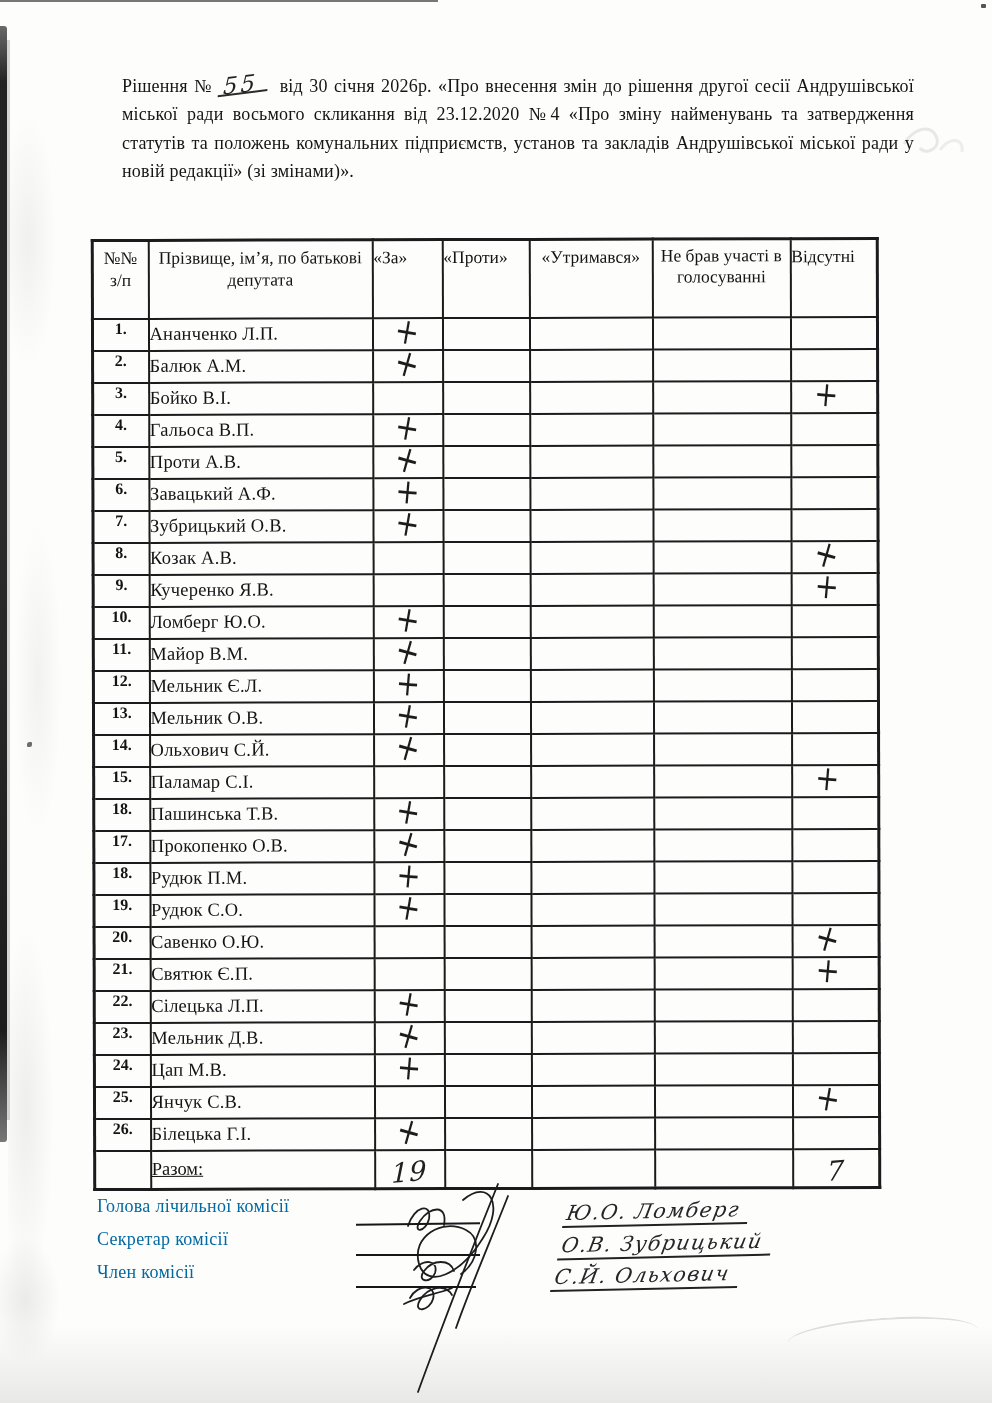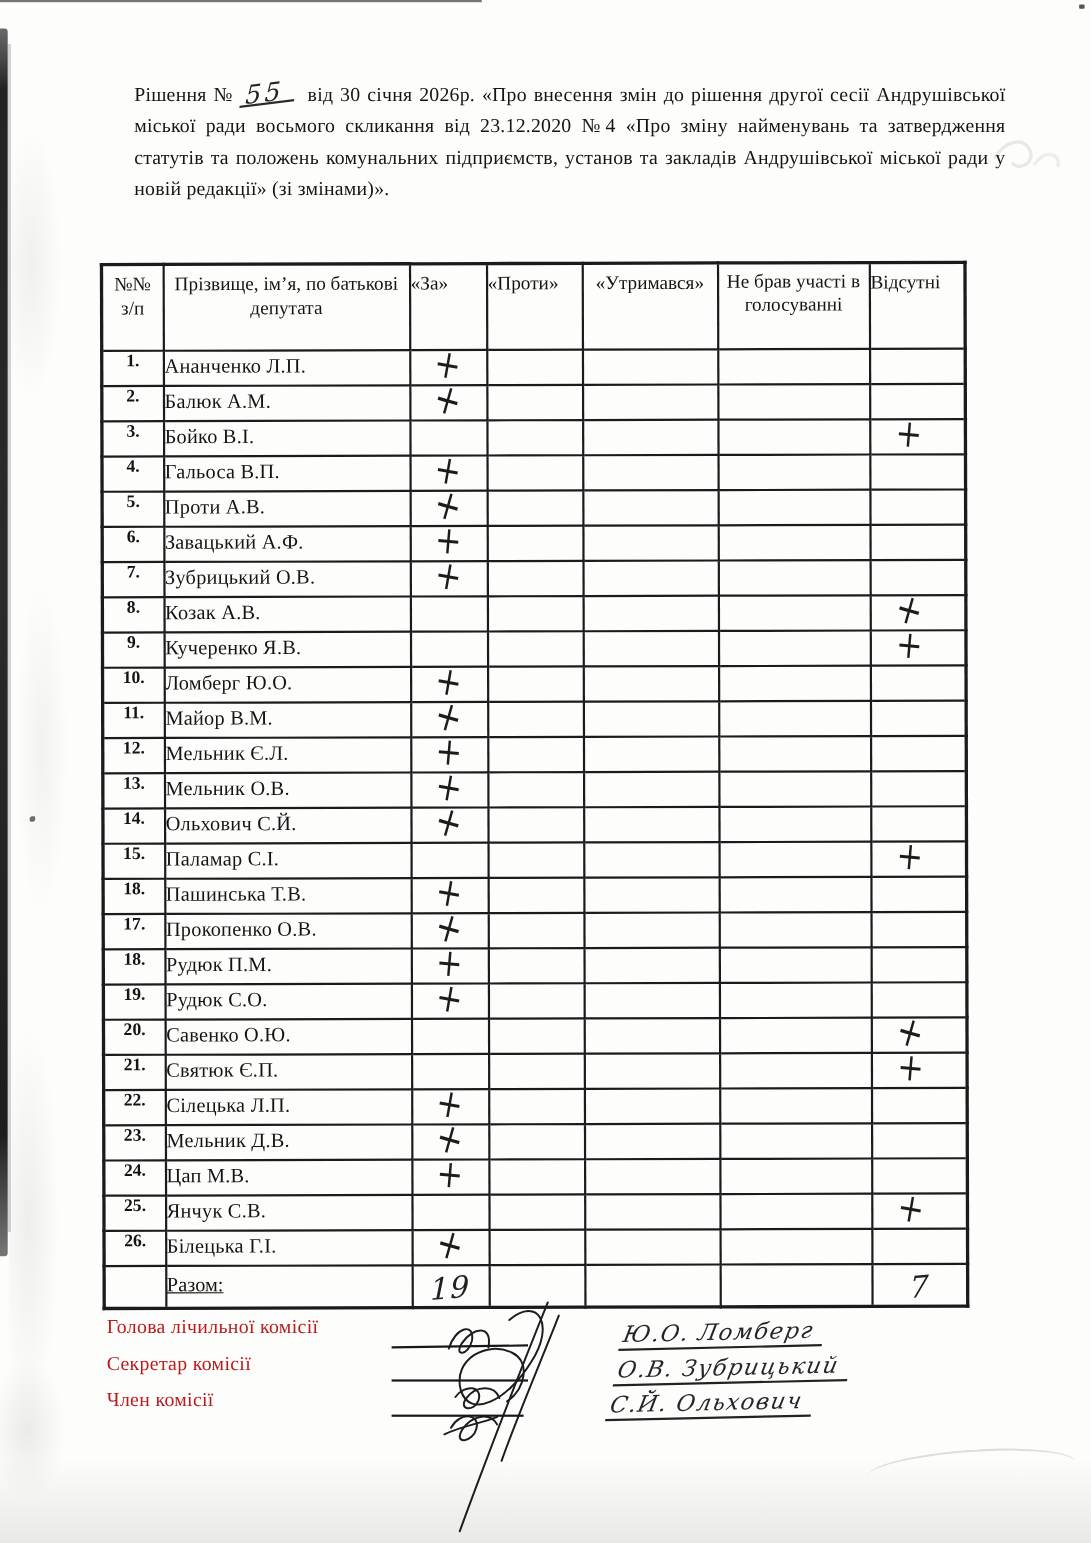--- a/index.html
+++ b/index.html
@@ -55,21 +55,21 @@
   .mark-0{transform:rotate(10deg) scaleY(1.25);}
   .mark-1{transform:rotate(16deg) scaleY(1.3);}
   .mark-2{transform:rotate(5deg) scaleY(1.2);}
   .pad-absent .mark{left:-8px;}
   .hw-num{display:inline-block;font-family:"DejaVu Serif",serif;font-style:italic;font-size:27px;
     color:#202022;transform:rotate(-5deg) skewX(-6deg);position:relative;top:3px;letter-spacing:1px;}
   .totals-row td{height:36px;text-decoration:underline;}
   .totals-label{font-size:18.5px;padding-left:12px;}
 
   
-  .sig-role{position:absolute;left:97px;font-size:18px;letter-spacing:.3px;color:#b91c1c;}
+  .sig-role{position:absolute;left:97px;font-size:18px;letter-spacing:.3px;color:#0369a1;}
   .sig-line{position:absolute;left:356px;width:124px;height:2px;background:#17171a;}
   .sig-name{position:absolute;font-family:"DejaVu Serif",serif;font-style:italic;font-size:20.5px;
     color:#26262a;letter-spacing:1.4px;transform:skewX(-12deg) rotate(-1.3deg);
     border-bottom:2px solid #222;padding:0 10px 1px 2px;white-space:nowrap;}
   .scribble{position:absolute;left:368px;top:1176px;}
 </style>
 </head>
 <body>
 
 <div class="page">

